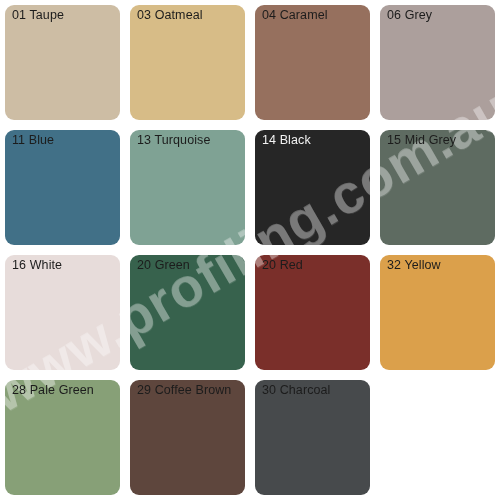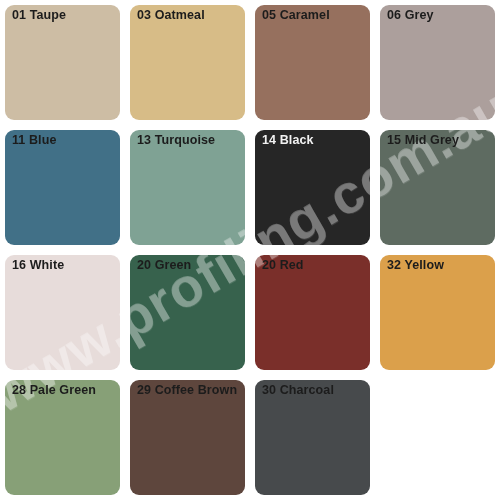--- a/index.html
+++ b/index.html
@@ -23,21 +23,20 @@
     height: 500px;
     display: grid;
     grid-template-columns: repeat(4, 1fr);
     grid-template-rows: repeat(4, 1fr);
     box-sizing: border-box;
   }
   .swatch-cell {
     position: relative;
     box-sizing: border-box;
     padding: 5px 4px 4px 4px;
-    font-weight: bold;
   }
   .swatch-tile {
     position: absolute;
     left: 5px;
     top: 5px;
     right: 5px;
     bottom: 5px;
     border-radius: 9px;
     box-sizing: border-box;
   }
@@ -89,21 +88,21 @@
       <div class="swatch-cell">
         <div class="swatch-tile" style="background: rgb(205, 189, 164);"></div>
         <div class="swatch-label label-dark">01 Taupe</div>
       </div>
       <div class="swatch-cell">
         <div class="swatch-tile" style="background: rgb(215, 188, 135);"></div>
         <div class="swatch-label label-dark">03 Oatmeal</div>
       </div>
       <div class="swatch-cell">
         <div class="swatch-tile" style="background: rgb(150, 112, 94);"></div>
-        <div class="swatch-label label-dark">05 Caramel</div>
+        <div class="swatch-label label-dark">04 Caramel</div>
       </div>
       <div class="swatch-cell">
         <div class="swatch-tile" style="background: rgb(172, 159, 156);"></div>
         <div class="swatch-label label-dark">06 Grey</div>
       </div>
       <div class="swatch-cell">
         <div class="swatch-tile" style="background: rgb(65, 112, 135);"></div>
         <div class="swatch-label label-dark">11 Blue</div>
       </div>
       <div class="swatch-cell">

